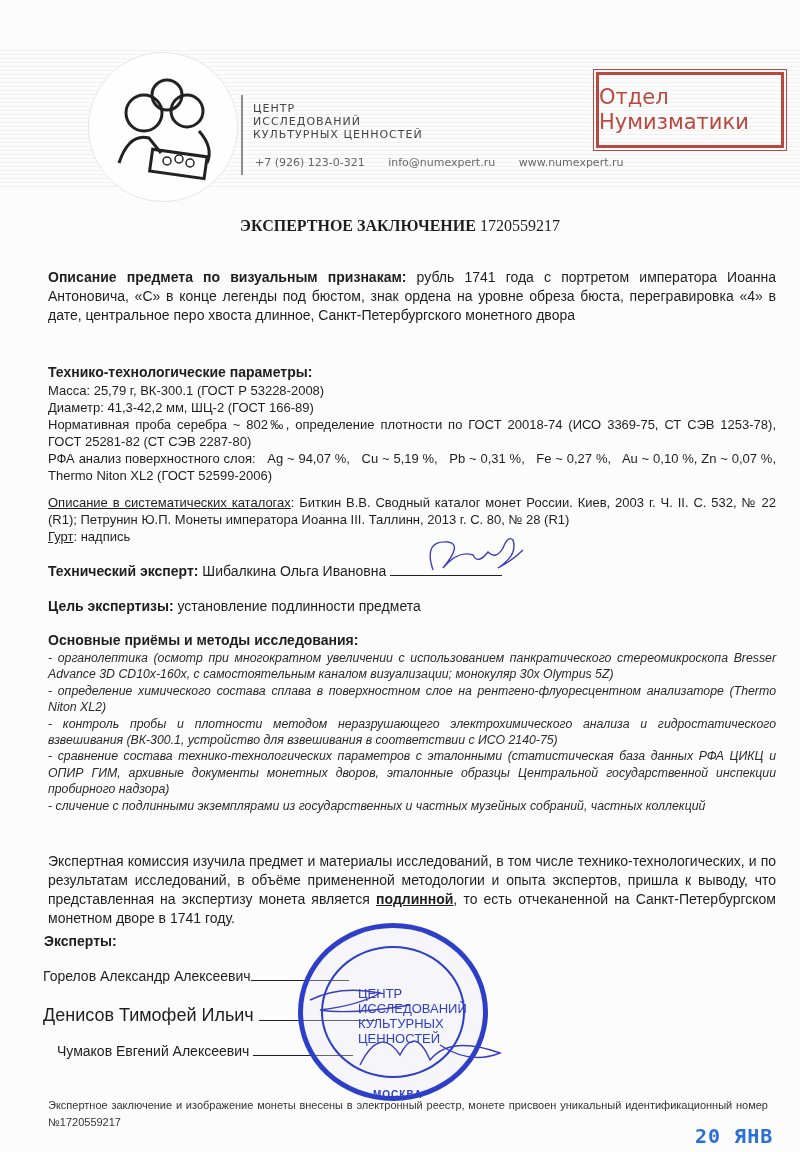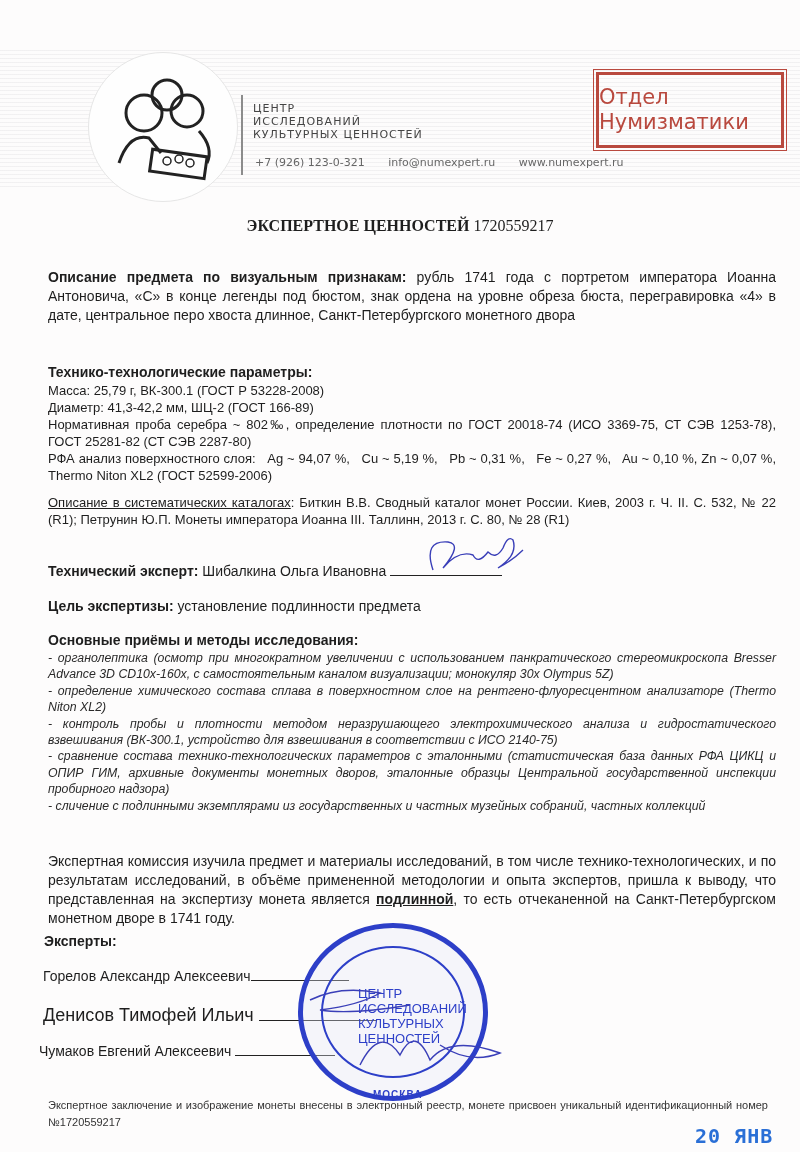--- a/index.html
+++ b/index.html
@@ -76,39 +76,40 @@
   <span>+7 (926) 123-0-321</span>
   <span>info@numexpert.ru</span>
   <span>www.numexpert.ru</span>
 </div>
 <div class="stamp-dept">
   <div>Отдел</div>
   <div>Нумизматики</div>
 </div>
 
 <div class="title">
-  <b>ЭКСПЕРТНОЕ ЦЕННОСТЕЙ</b>
+  <b>ЭКСПЕРТНОЕ ЗАКЛЮЧЕНИЕ</b>
   <span>1720559217</span>
 </div>
 
 <div class="para" style="top:268px;">
   <b>Описание предмета по визуальным признакам:</b>
   <span>рубль 1741 года с портретом императора Иоанна Антоновича, «С» в конце легенды под бюстом, знак ордена на уровне обреза бюста, перегравировка «4» в дате, центральное перо хвоста длинное, Санкт-Петербургского монетного двора</span>
 </div>
 
 <div class="para" style="top:363px;">
   <b style="font-size:14px;">Технико-технологические параметры:</b>
   <div class="small">Масса: 25,79 г, ВК-300.1 (ГОСТ Р 53228-2008)</div>
   <div class="small">Диаметр: 41,3-42,2 мм, ШЦ-2 (ГОСТ 166-89)</div>
   <div class="small">Нормативная проба серебра ~ 802‰, определение плотности по ГОСТ 20018-74 (ИСО 3369-75, СТ СЭВ 1253-78), ГОСТ 25281-82 (СТ СЭВ 2287-80)</div>
   <div class="small" style="white-space:pre-wrap;">РФА анализ поверхностного слоя:   Ag ~ 94,07 %,   Cu ~ 5,19 %,   Pb ~ 0,31 %,   Fe ~ 0,27 %,   Au ~ 0,10 %, Zn ~ 0,07 %, Thermo Niton XL2 (ГОСТ 52599-2006)</div>
 </div>
 
 <div class="para small" style="top:494px;">
   <span class="u">Описание в систематических каталогах</span><span>: Биткин В.В. Сводный каталог монет России. Киев, 2003 г. Ч. II. С. 532, № 22 (R1); Петрунин Ю.П. Монеты императора Иоанна III. Таллинн, 2013 г. С. 80, № 28 (R1)</span>
+  <div><span class="u">Гурт</span><span>: надпись</span></div>
 </div>
 
 <div class="para" style="top:562px;">
   <b>Технический эксперт:</b>
   <span>Шибалкина Ольга Ивановна</span>
   <span class="line" style="width:112px;"></span>
 </div>
 <svg class="abs" style="left:418px;top:530px;" width="110" height="50">
   <path d="M15 40 Q5 10 30 12 Q45 14 25 38 Q40 20 55 25 Q60 35 70 22 Q78 30 85 18 Q90 5 95 10 Q100 25 80 38 Q95 30 105 20" fill="none" stroke="#3a3fb8" stroke-width="1.4"></path>
 </svg>
@@ -131,21 +132,21 @@
   <span>Экспертная комиссия изучила предмет и материалы исследований, в том числе технико-технологических, и по результатам исследований, в объёме примененной методологии и опыта экспертов, пришла к выводу, что представленная на экспертизу монета является </span><b class="u">подлинной</b><span>, то есть отчеканенной на Санкт-Петербургском монетном дворе в 1741 году.</span>
 </div>
 
 <div class="abs" style="left:44px;top:933px;font-size:14px;font-weight:bold;">Эксперты:</div>
 <div class="abs" style="left:43px;top:968px;font-size:14px;">
   <span>Горелов Александр Алексеевич</span><span class="line" style="width:98px;"></span>
 </div>
 <div class="abs" style="left:43px;top:1005px;font-size:18px;">
   <span>Денисов Тимофей Ильич</span> <span class="line" style="width:118px;"></span>
 </div>
-<div class="abs" style="left:39px;top:1043px;font-size:14px;">
+<div class="abs" style="left:57px;top:1043px;font-size:14px;">
   <span>Чумаков Евгений Алексеевич</span> <span class="line" style="width:100px;"></span>
 </div>
 
 <div class="seal">
   <div class="seal-inner"></div>
   <div class="seal-text">
     <div>ЦЕНТР</div>
     <div>ИССЛЕДОВАНИЙ</div>
     <div>КУЛЬТУРНЫХ</div>
     <div>ЦЕННОСТЕЙ</div>

